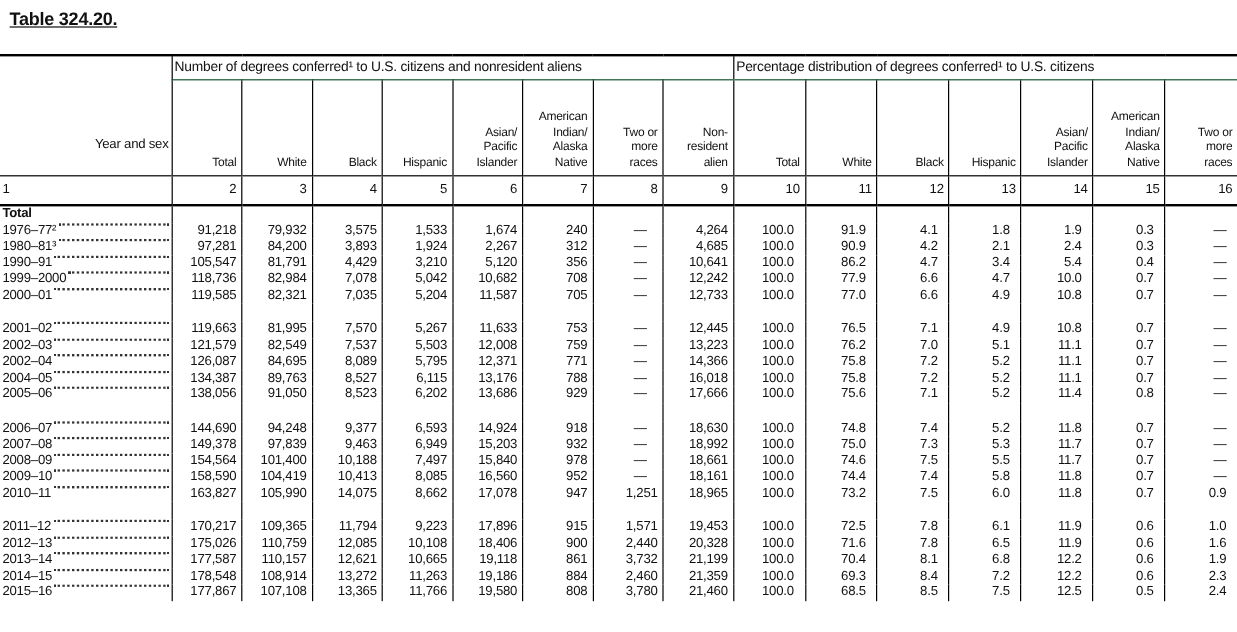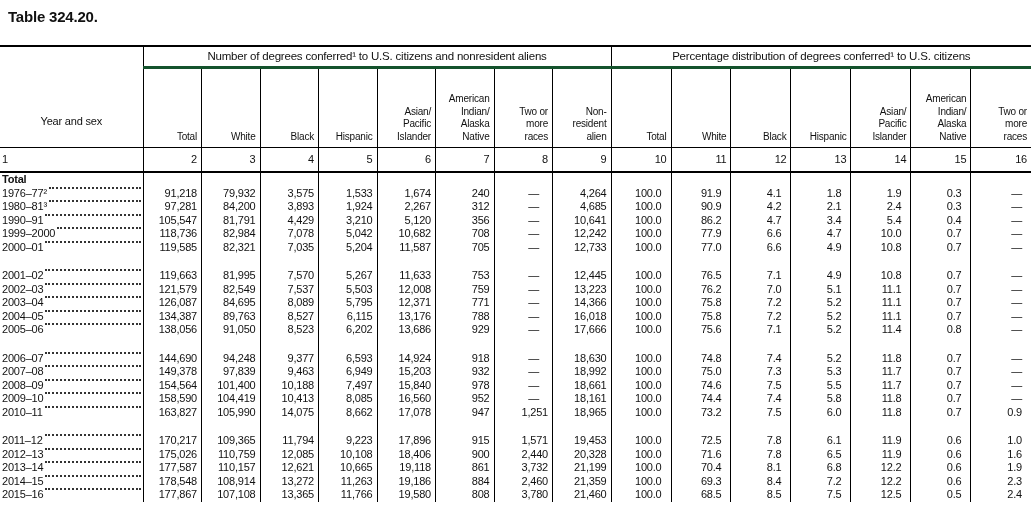--- a/index.html
+++ b/index.html
@@ -12,50 +12,51 @@
   .page { width: 1031px; height: 527px; position: relative; background: #fff; }
 
   
   .title-block {
     display: flex;
     padding: 7px 6px 0 8px;
     font-weight: bold;
     font-size: 15px;
     line-height: 19px;
     letter-spacing: -0.2px;
+    text-decoration: underline;
   }
   .title-num { flex: none; width: 107px; }
   .title-text { flex: 1; padding-right: 10px; }
 
   
   table.stat {
     border-collapse: collapse;
     table-layout: fixed;
     width: 1031px;
     margin-top: 19px;
     border-top: 2px solid #000;
   }
   col.c-year { width: 143px; }
   col.c-num  { width: 58.5px; }
 
   th, td { margin: 0; letter-spacing: -0.2px; }
 
   th.year-head {
     vertical-align: bottom;
-    text-align: center;
+    text-align: right;
     font-weight: normal;
     font-size: 11px;
     padding: 0 2px 20px 2px;
   }
   th.group-head {
     border-left: 1px solid #000;
-    border-bottom: 3px solid #14532d;
+    border-bottom: 1px solid #14532d;
     font-weight: normal;
     font-size: 11.5px;
-    text-align: center;
+    text-align: left;
     vertical-align: middle;
     padding: 3px 2px 4px 2px;
   }
   th.col-head {
     border-left: 1px solid #000;
     vertical-align: bottom;
     text-align: right;
     font-weight: normal;
     font-size: 10px;
     line-height: 12.5px;
@@ -385,21 +386,21 @@
           <td class="pct-cell">76.2</td>
           <td class="pct-cell">7.0</td>
           <td class="pct-cell">5.1</td>
           <td class="pct-cell">11.1</td>
           <td class="pct-cell">0.7</td>
           <td class="pct-cell">—</td>
         </tr>
         <tr>
           <td class="year-cell">
             <span class="yrow">
-              <span class="ylabel">2003–04</span>
+              <span class="ylabel">2002–04</span>
               <span class="dots"></span>
             </span>
           </td>
           <td class="">126,087</td>
           <td class="">84,695</td>
           <td class="">8,089</td>
           <td class="">5,795</td>
           <td class="">12,371</td>
           <td class="">771</td>
           <td class="dash-num">—</td>

